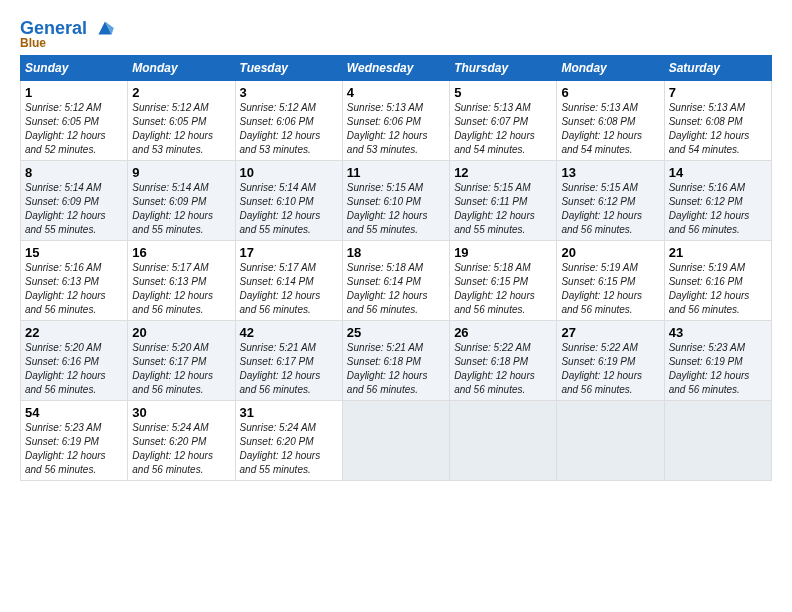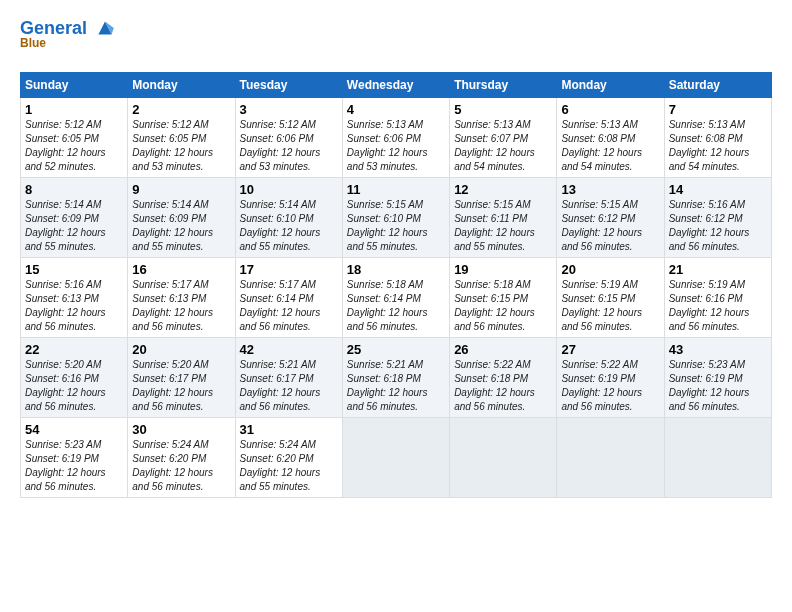--- a/index.html
+++ b/index.html
@@ -11,21 +11,21 @@
       overflow: hidden;
     }
     .page {
       width: 792px;
       padding: 18px 20px 10px 20px;
     }
     .header {
       display: flex;
       justify-content: space-between;
       align-items: flex-end;
-      margin-bottom: 21px;
+      margin-bottom: 4px;
     }
     .logo {
       display: flex;
       align-items: center;
       gap: 0;
     }
     .title-block {
       text-align: right;
     }
     .month-title {
@@ -39,20 +39,21 @@
       color: #444;
     }
     table {
       width: 100%;
       border-collapse: collapse;
       font-size: 10.5px;
     }
     thead tr {
       background: #1a6bbf;
       color: #fff;
+      font-style: italic;
     }
     thead th {
       padding: 5px 4px;
       text-align: left;
       font-size: 12px;
       font-weight: bold;
       border: 1px solid #1a6bbf;
     }
     tbody tr {
       border-bottom: 1px solid #ccc;

